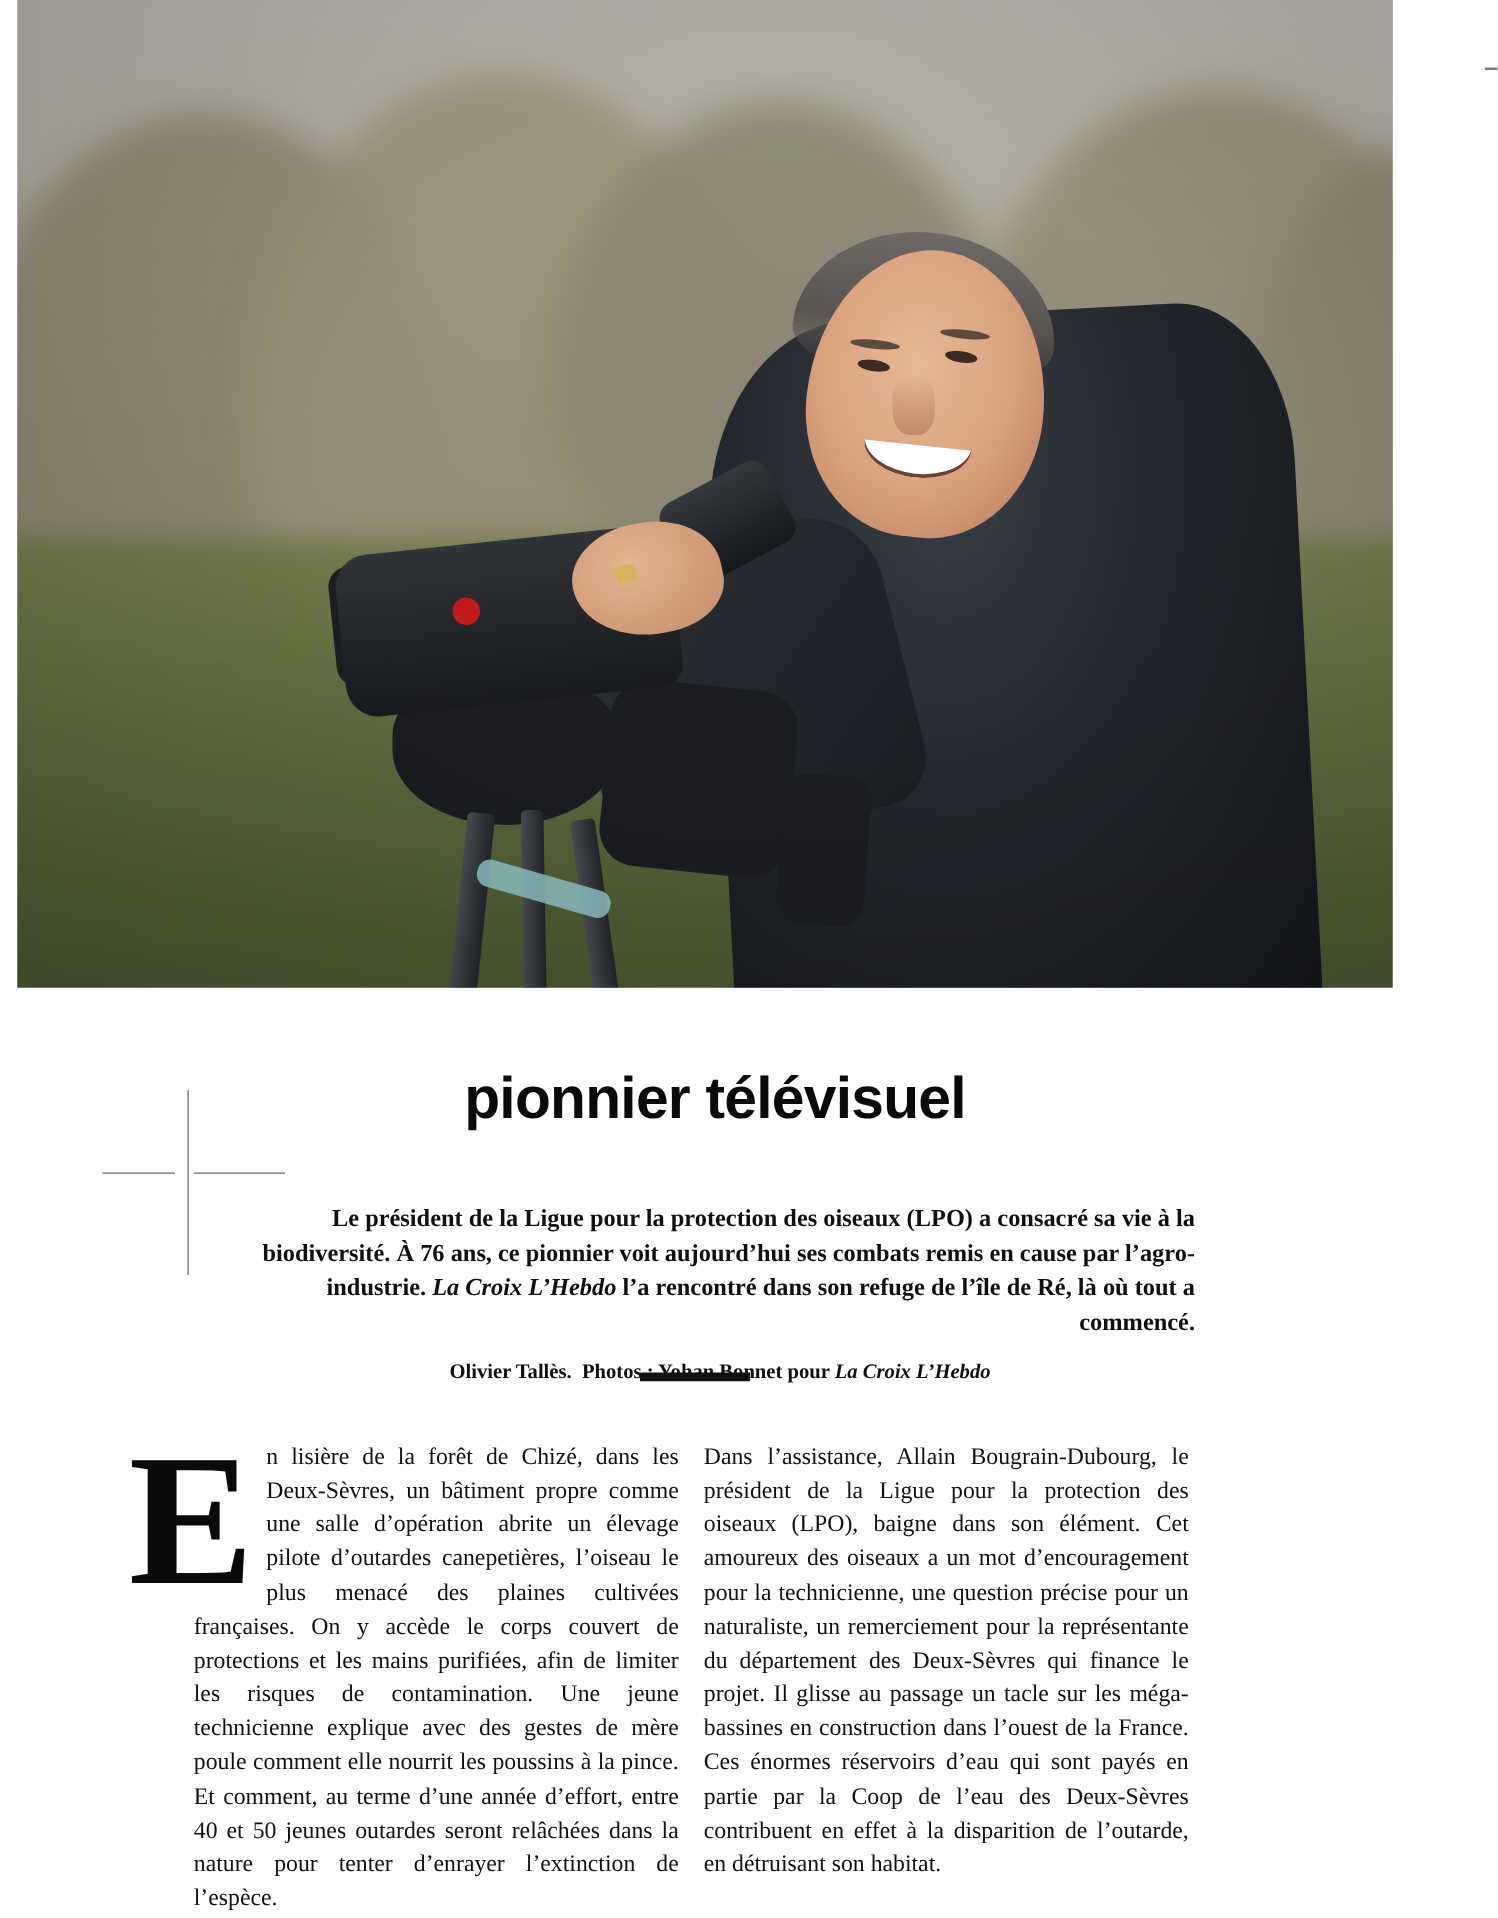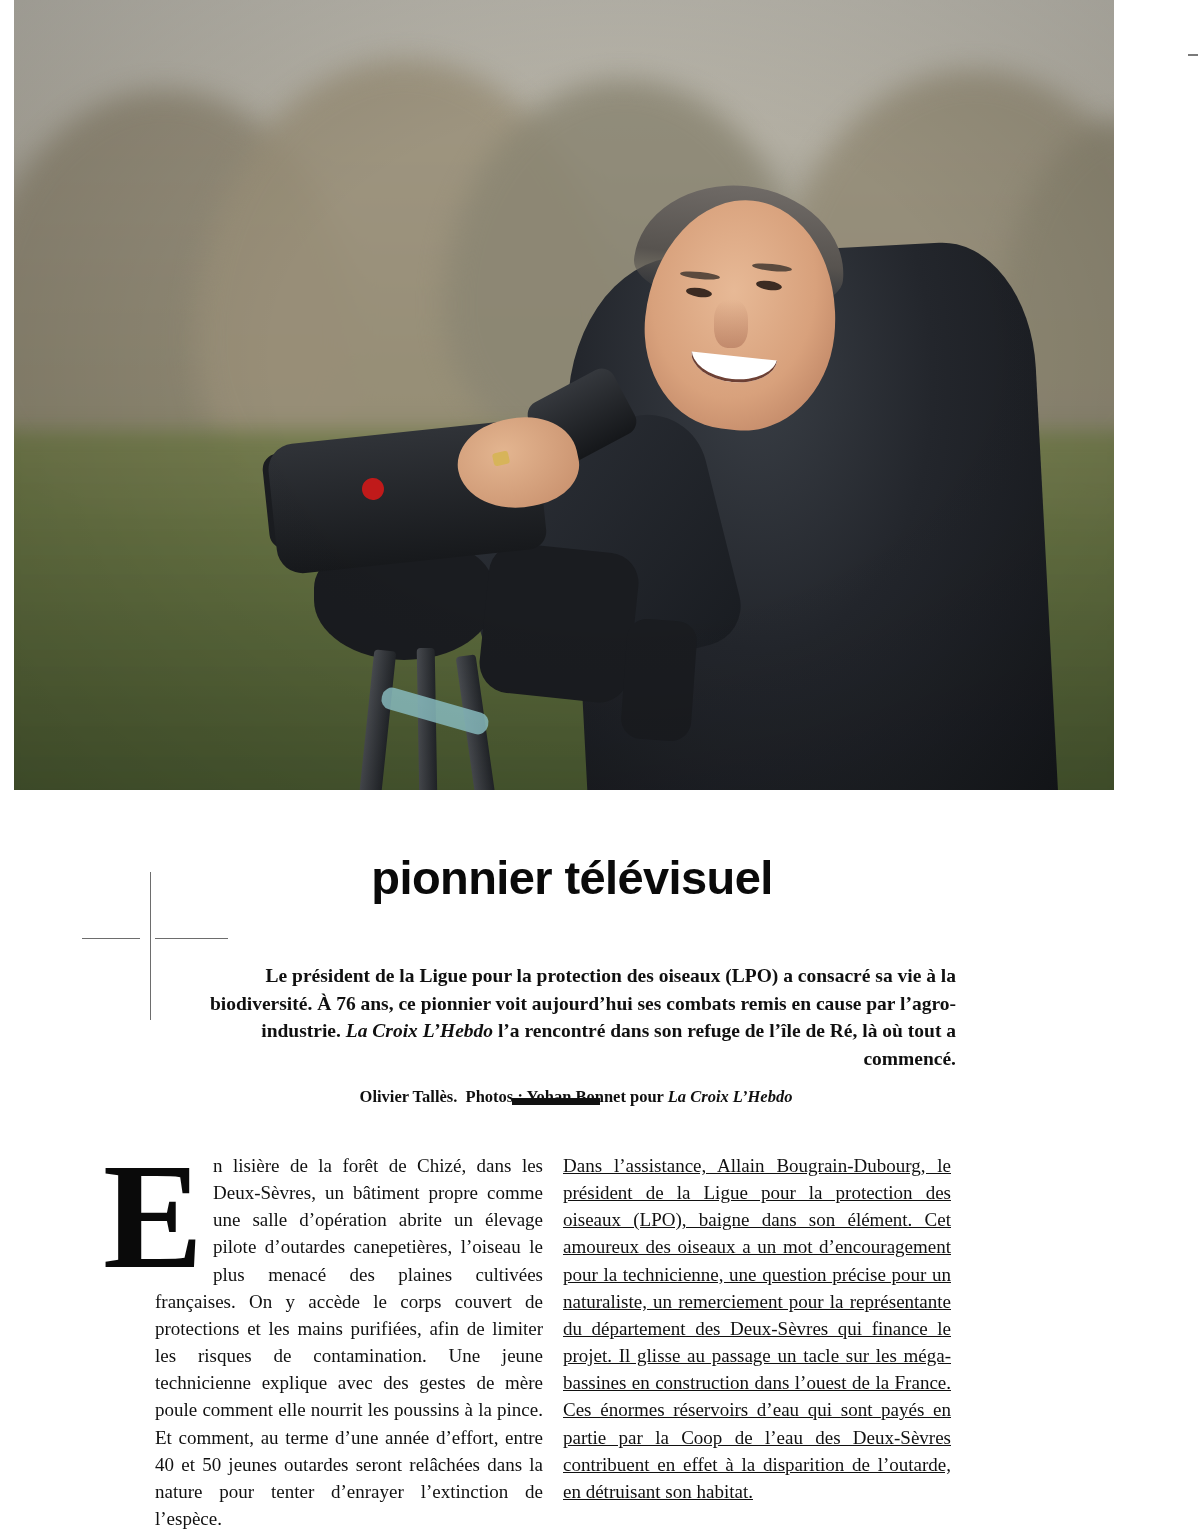--- a/index.html
+++ b/index.html
@@ -291,21 +291,21 @@
   .col {
     position: absolute;
     top: 1152px;
     width: 388px;
     font-size: 19px;
     line-height: 1.43;
     text-align: justify;
     color: #111111;
   }
   .col-left  { left: 155px; }
-  .col-right { left: 563px; text-decoration: underline; }
+  .col-right { left: 563px; }
 
   .dropcap {
     float: left;
     font-family: "Liberation Serif", serif;
     font-weight: bold;
     font-size: 150px;
     line-height: 0.78;
     margin: 6px 10px 0 -52px;
     color: #0a0a0a;
   }

